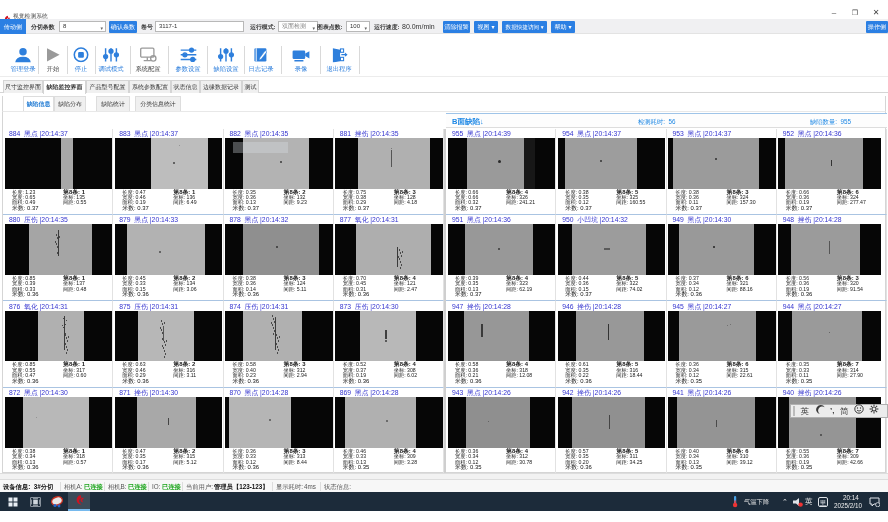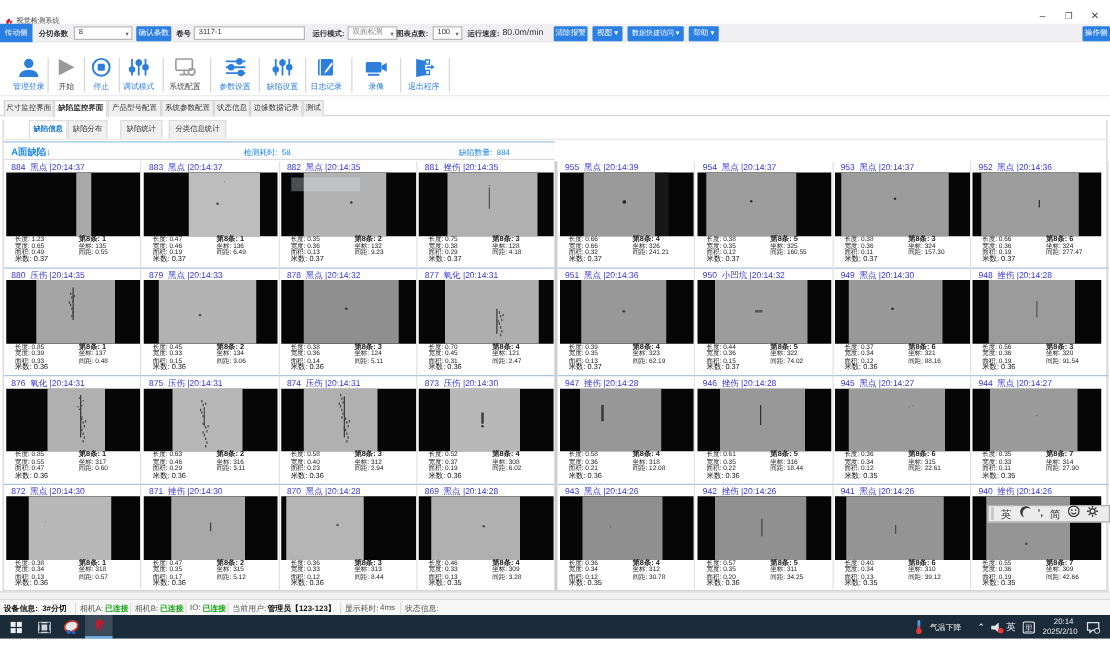--- a/index.html
+++ b/index.html
@@ -209,24 +209,24 @@
     <div class="mtab" style="left:242px;width:17px">测试</div>
   </div>
 <div id="stabs">
     <div class="stab act" style="left:20px;width:31px">缺陷信息</div>
     <div class="stab" style="left:51px;width:32px">缺陷分布</div>
     <div class="stab" style="left:93px;width:34px">缺陷统计</div>
     <div class="stab" style="left:132px;width:46px">分类信息统计</div>
   </div>
 
 <div id="content">
-  <div class="phdr" style="left:0">
-    <div class="a">A面缺陷↓</div>
-    <div class="b" style="left:192px">检测耗时:&nbsp; 58</div>
-    <div class="b" style="left:364px">缺陷数量:&nbsp; 884</div>
+  <div class="phdr" style="left:443px">
+    <div class="a">B面缺陷↓</div>
+    <div class="b" style="left:192px">检测耗时:&nbsp; 56</div>
+    <div class="b" style="left:364px">缺陷数量:&nbsp; 955</div>
   </div>
   <div class="grid" id="gA" style="left:0">
       <div class="cell" style="left:0.0px;top:0.0px">
         <div class="chdr">884&nbsp; 黑点 |20:14:37</div>
         <div class="cimg">
           <i class="ly" style="left:53%;width:11%;top:0;height:100%;background:#a8a8a8"></i>
         </div>
         <div class="cinfo">
           <div class="lc">长度: 1.23<br>宽度: 0.65<br>面积: 0.49<br><span class="mz">米数: 0.37</span></div>
           <div class="rc"><b>第8条: 1</b><br>坐标: 135<br>间距: 0.55</div>

